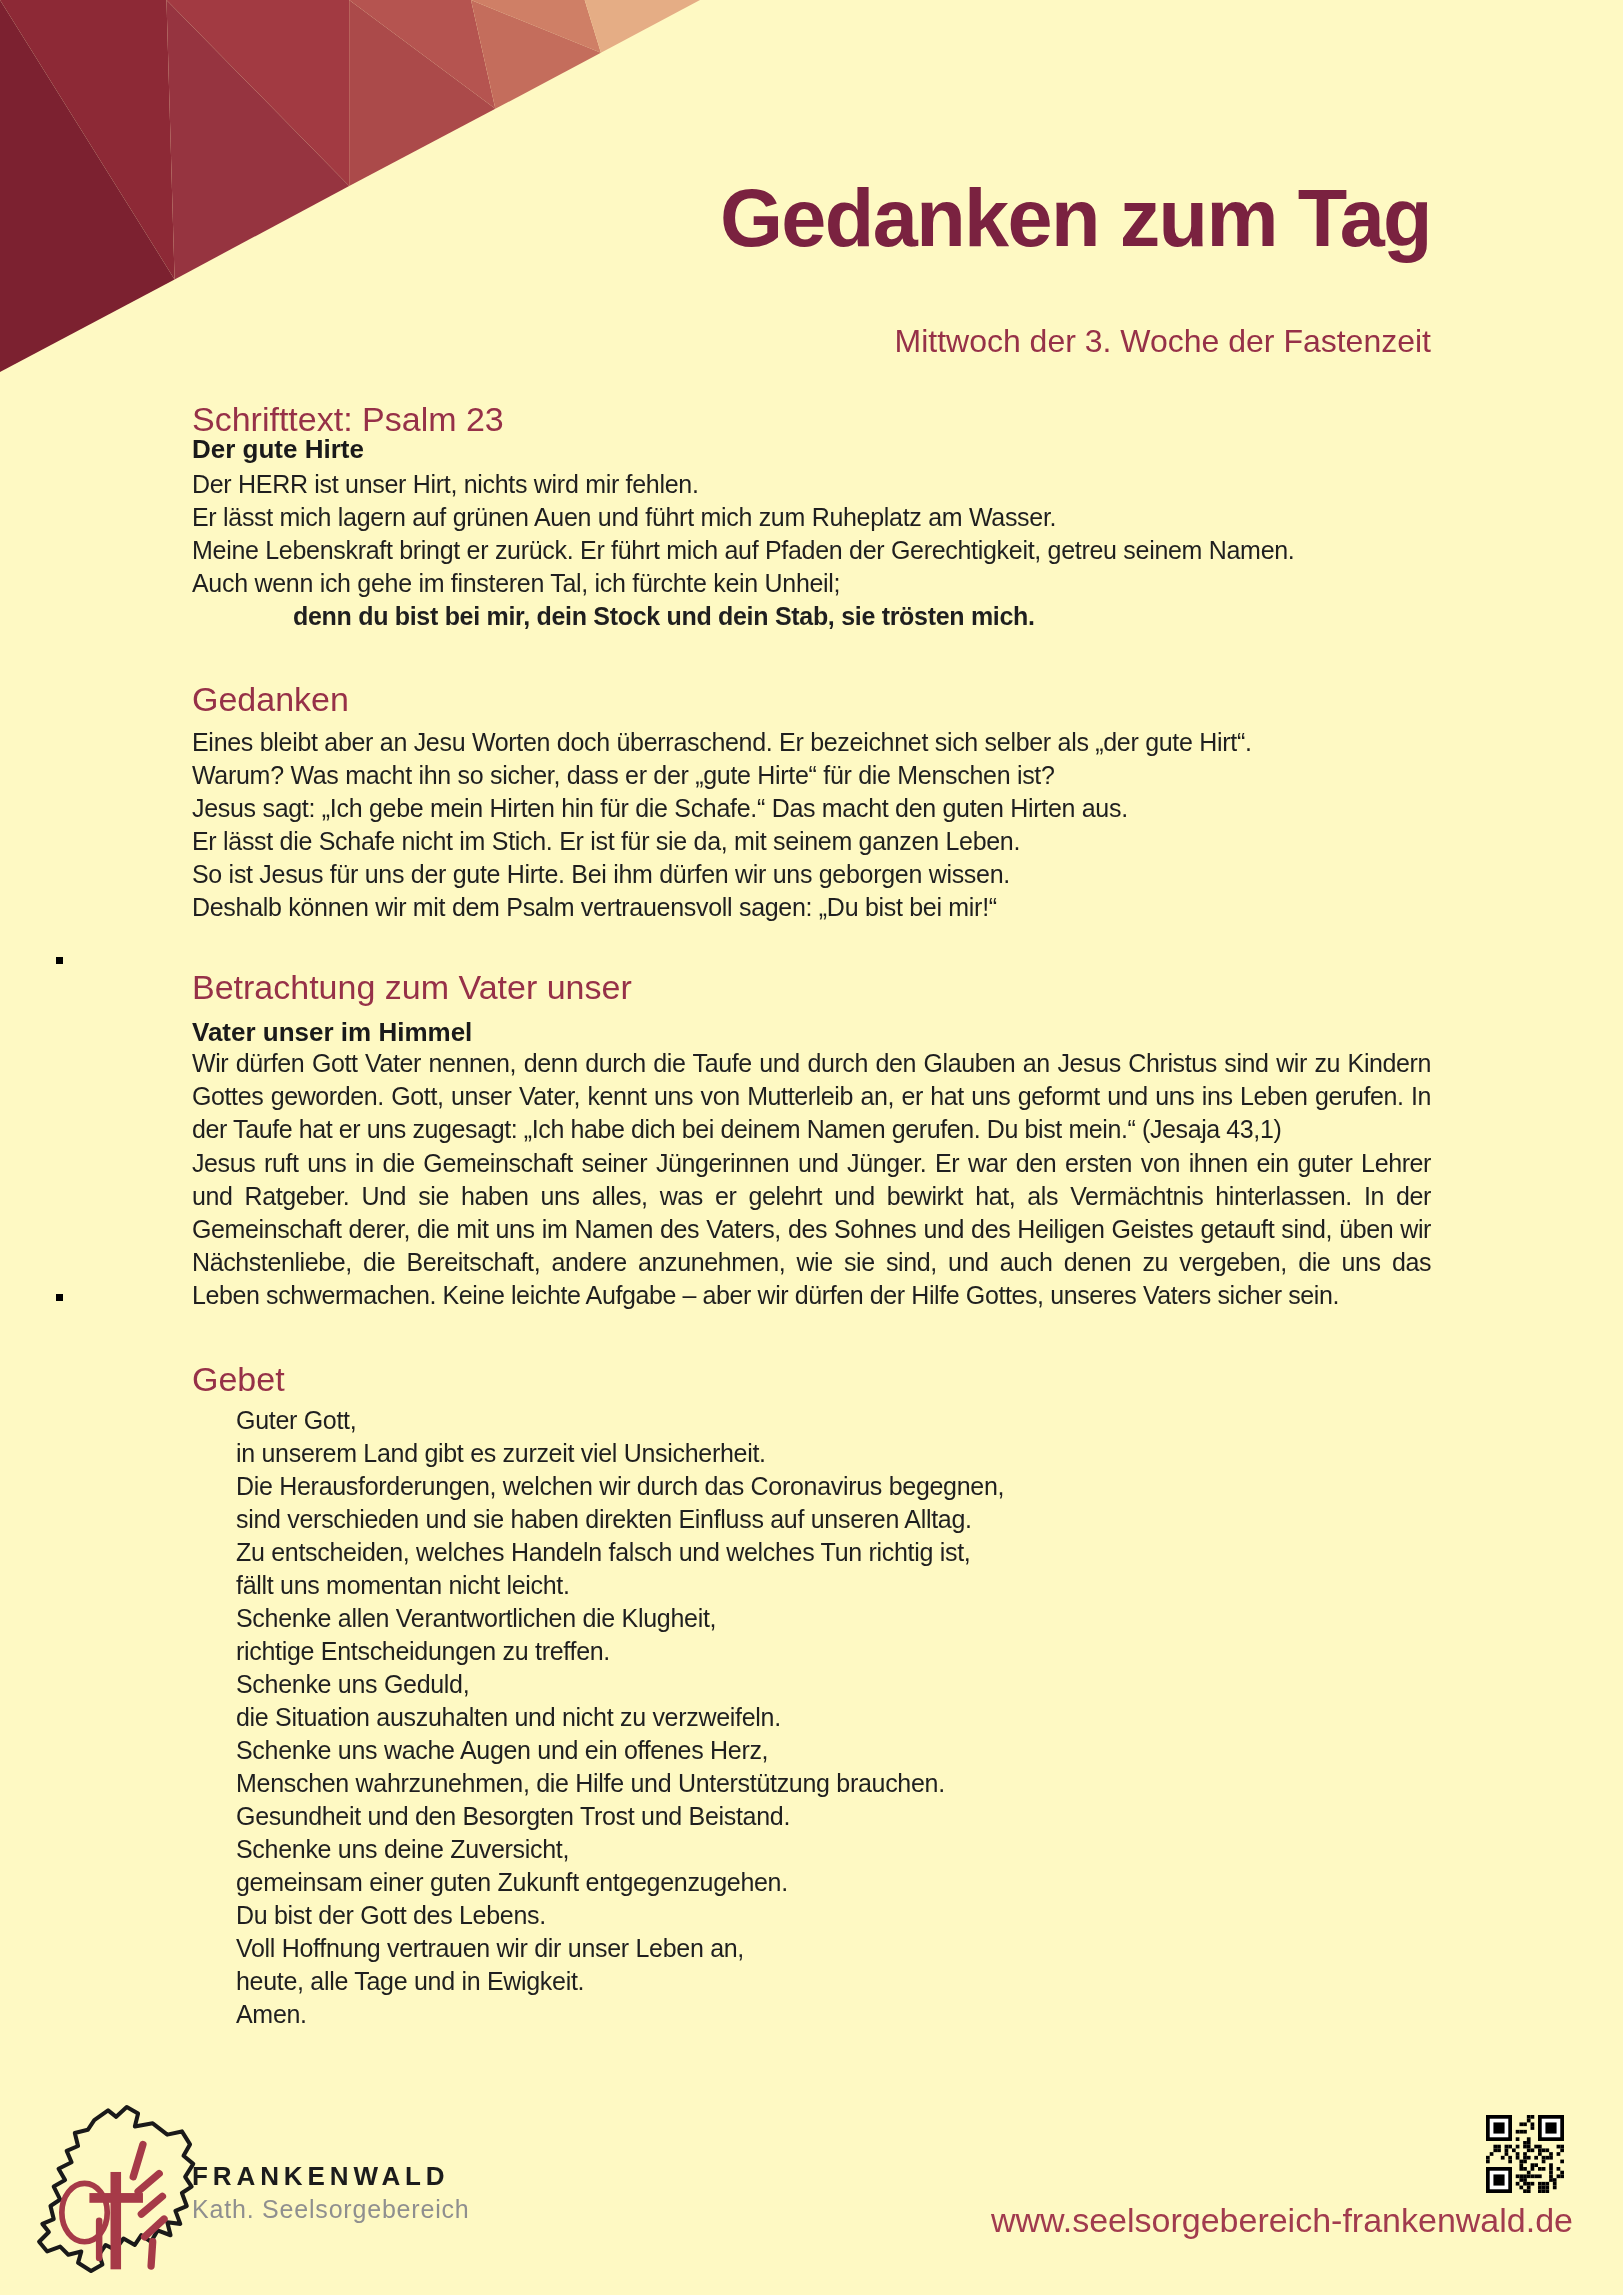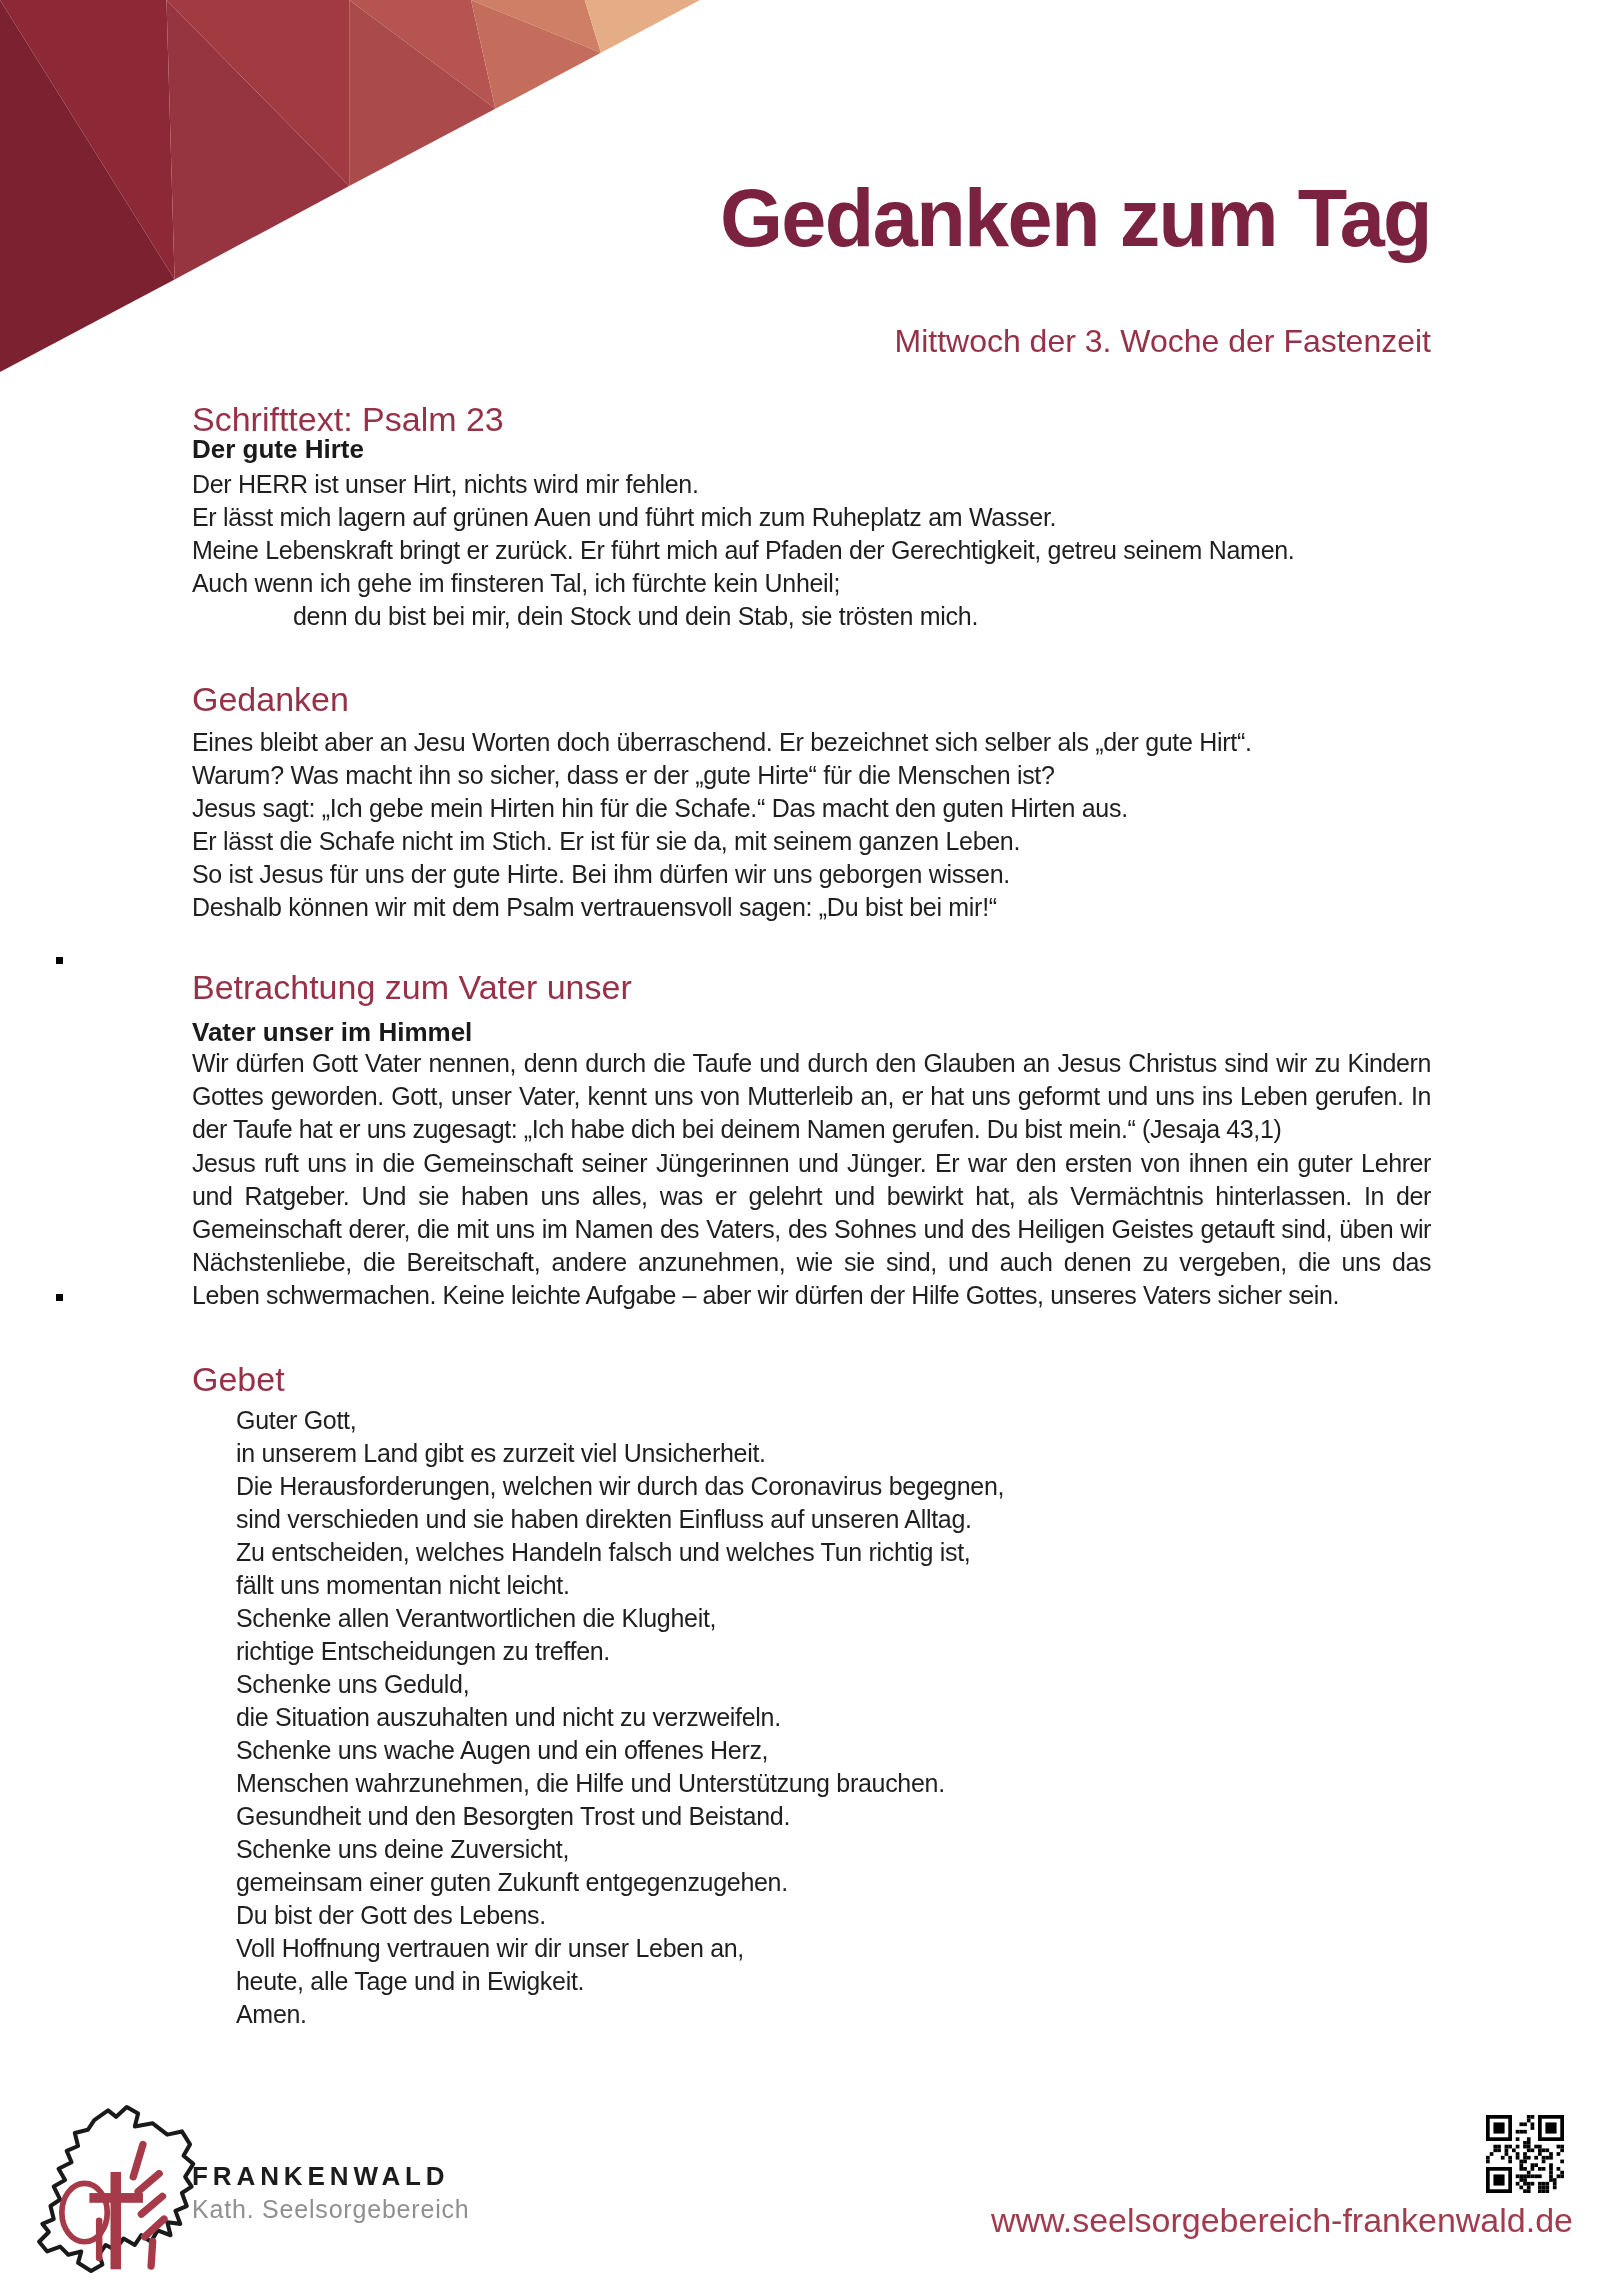--- a/index.html
+++ b/index.html
@@ -1,37 +1,37 @@
 <!DOCTYPE html>
 <html style="--accent-dark: #7a2240; --accent: #963148; --url: #a13b4e;font-size:13px"><head>
 <meta charset="utf-8">
 <style>
   html,body{margin:0;padding:0;background:#e9e9e9;}
   .page{
-    position:relative;width:1623px;height:2295px;background:#ffffff;
+    position:relative;width:1623px;height:2295px;background:#fef9c3;
     font-family:"Liberation Sans",sans-serif;color:#1f1f1f;overflow:hidden;
     margin:0 auto;
   }
   .abs{position:absolute;}
   .doc-title{
     top:172px;right:192px;font-size:81px;font-weight:bold;
     color:var(--accent-dark,#7a2240);letter-spacing:-1.6px;white-space:nowrap;
   }
   .doc-subtitle{
     top:323px;right:192px;font-size:32px;color:var(--accent,#963148);white-space:nowrap;
   }
   .section-heading{
     left:192px;font-size:34px;color:var(--accent,#963148);white-space:nowrap;
   }
   .subheading{
     left:192px;font-size:26px;font-weight:bold;color:#1a1a1a;white-space:nowrap;
   }
   .lines{left:192px;width:1239px;}
   .ln{font-size:25px;line-height:33px;white-space:nowrap;letter-spacing:-0.3px;}
-  .ln.indent{padding-left:101px;}
+  .ln.indent{padding-left:101px;font-weight:bold;}
   .just{
     left:192px;width:1239px;font-size:25px;line-height:33px;
     text-align:justify;letter-spacing:-0.4px;
   }
   .anchor-square{position:absolute;left:56px;width:7.3px;height:7.3px;background:#000;}
   .logo-title{
     left:192px;top:2161px;font-size:26px;font-weight:bold;color:#1c1c1c;
     letter-spacing:4.9px;white-space:nowrap;
   }
   .logo-subtitle{

